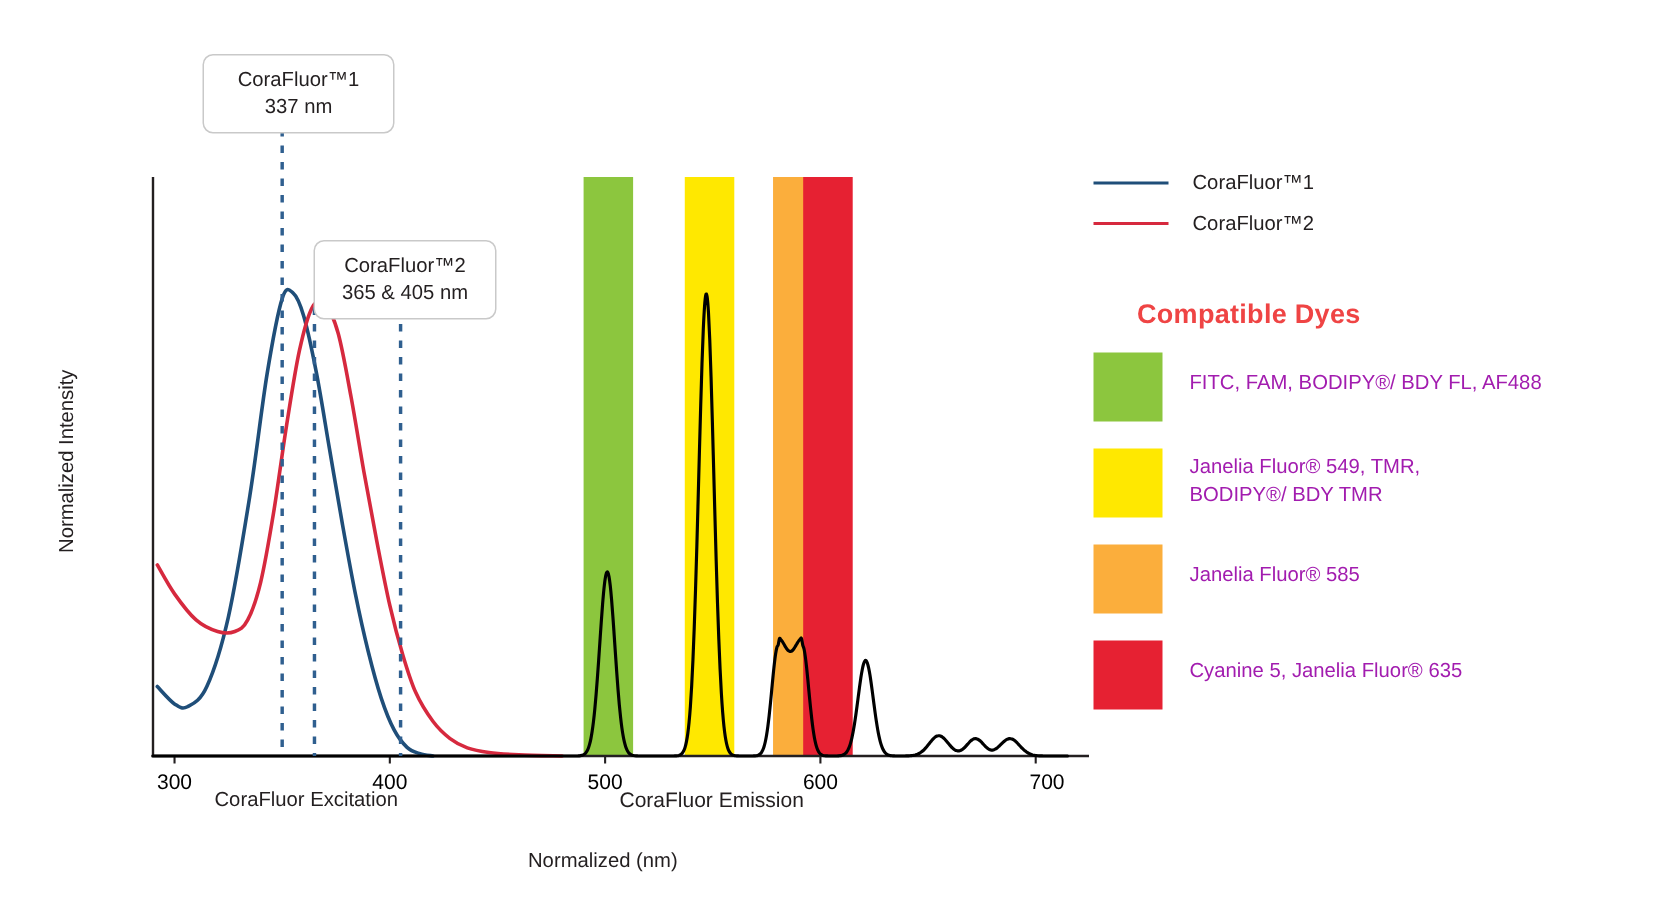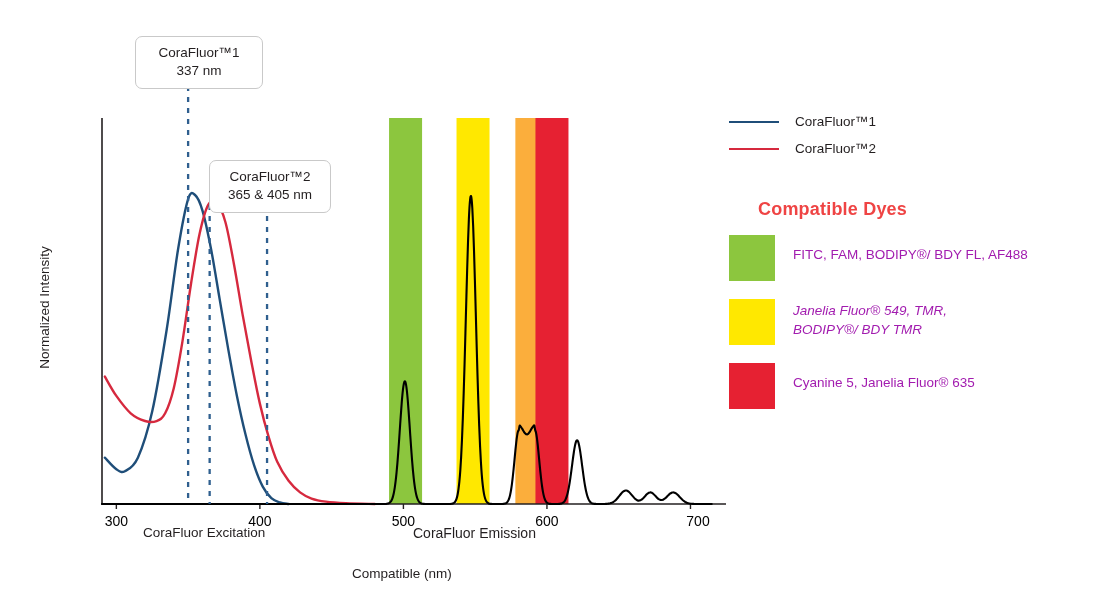--- a/index.html
+++ b/index.html
@@ -68,21 +68,21 @@
     position:absolute;left:729px;top:199px;
     font-size:18px;font-weight:bold;color:#ef4444;
     letter-spacing:.2px;
     margin-left:29px;
   }
   #dyes{position:absolute;left:729px;top:235px;width:370px;}
   .dye-row{display:flex;align-items:flex-start;margin-bottom:18px;}
   .dye-sw{width:46px;height:46px;flex:0 0 46px;margin-right:18px;}
   .dye-text{font-size:13.5px;line-height:1.38;color:#a21caf;padding-top:11px;}
   .dye-text .ln{display:block;white-space:nowrap;}
-  .dye-text.two{padding-top:3px;font-style:italic;}
+  .dye-text.two{padding-top:3px;}
 </style>
 </head>
 <body>
 
 <div id="stage">
 
   <div id="plot">
     <svg id="chart-svg" width="740" height="612">
         <rect x="389.05882352941177" y="118" width="33.01176470588234" height="386" fill="#8cc63e"></rect>
         <rect x="456.5176470588235" y="118" width="33.01176470588234" height="386" fill="#ffe800"></rect>
@@ -97,21 +97,21 @@
         <line x1="690.4705882352941" y1="504" x2="690.4705882352941" y2="509" stroke="#231f20" stroke-width="1.4"></line>
         <path d="M 104.87 457.68 C 106.78 459.61, 113.00 467.01, 116.35 469.26 C 119.70 471.51, 121.38 473.12, 124.96 471.19 C 128.55 469.26, 133.34 467.65, 137.88 457.68 C 142.43 447.71, 147.45 432.59, 152.24 411.36 C 157.02 390.13, 162.28 357.32, 166.59 330.30 C 170.89 303.28, 174.48 271.11, 178.07 249.24 C 181.66 227.37, 185.25 208.07, 188.12 199.06 C 190.99 190.05, 192.90 193.27, 195.29 195.20 C 197.69 197.13, 199.84 201.63, 202.47 210.64 C 205.10 219.65, 208.21 234.44, 211.08 249.24 C 213.95 264.04, 216.82 282.69, 219.69 299.42 C 222.56 316.15, 225.44 333.52, 228.31 349.60 C 231.18 365.68, 234.05 381.77, 236.92 395.92 C 239.79 410.07, 242.66 422.94, 245.53 434.52 C 248.40 446.10, 251.27 456.71, 254.14 465.40 C 257.01 474.08, 259.88 481.16, 262.75 486.63 C 265.62 492.10, 268.49 495.57, 271.36 498.21 C 274.24 500.85, 277.11 501.49, 279.98 502.46 C 282.85 503.42, 287.15 503.74, 288.59 504.00" fill="none" stroke="#1f4e79" stroke-width="2.4" stroke-linecap="round" stroke-linejoin="round"></path>
         <path d="M 104.87 376.62 C 106.78 379.84, 112.05 389.81, 116.35 395.92 C 120.66 402.03, 125.92 409.11, 130.71 413.29 C 135.49 417.47, 140.75 419.72, 145.06 421.01 C 149.36 422.30, 153.19 422.30, 156.54 421.01 C 159.89 419.72, 162.28 418.76, 165.15 413.29 C 168.02 407.82, 170.89 400.10, 173.76 388.20 C 176.64 376.30, 179.51 359.25, 182.38 341.88 C 185.25 324.51, 188.12 301.99, 190.99 283.98 C 193.86 265.97, 196.73 246.99, 199.60 233.80 C 202.47 220.61, 205.34 210.00, 208.21 204.85 C 211.08 199.70, 213.95 200.03, 216.82 202.92 C 219.69 205.82, 222.56 211.93, 225.44 222.22 C 228.31 232.51, 231.18 249.24, 234.05 264.68 C 236.92 280.12, 239.79 298.78, 242.66 314.86 C 245.53 330.94, 248.40 346.38, 251.27 361.18 C 254.14 375.98, 257.01 391.09, 259.88 403.64 C 262.75 416.19, 265.62 426.80, 268.49 436.45 C 271.36 446.10, 273.76 454.14, 277.11 461.54 C 280.45 468.94, 284.76 475.69, 288.59 480.84 C 292.42 485.99, 296.24 489.46, 300.07 492.42 C 303.90 495.38, 307.25 497.05, 311.55 498.60 C 315.86 500.14, 320.16 500.91, 325.91 501.68 C 331.65 502.46, 337.87 502.84, 346.00 503.23 C 354.13 503.61, 369.92 503.87, 374.71 504.00" fill="none" stroke="#d6293e" stroke-width="2.4" stroke-linecap="round" stroke-linejoin="round"></path>
         <path d="M 102.00 504.00 C 102.14 504.00, 102.57 504.00, 102.86 504.00 C 103.15 504.00, 103.44 504.00, 103.72 504.00 C 104.01 504.00, 104.30 504.00, 104.58 504.00 C 104.87 504.00, 105.16 504.00, 105.44 504.00 C 105.73 504.00, 106.02 504.00, 106.31 504.00 C 106.59 504.00, 106.88 504.00, 107.17 504.00 C 107.45 504.00, 107.74 504.00, 108.03 504.00 C 108.32 504.00, 108.60 504.00, 108.89 504.00 C 109.18 504.00, 109.46 504.00, 109.75 504.00 C 110.04 504.00, 110.32 504.00, 110.61 504.00 C 110.90 504.00, 111.19 504.00, 111.47 504.00 C 111.76 504.00, 112.05 504.00, 112.33 504.00 C 112.62 504.00, 112.91 504.00, 113.20 504.00 C 113.48 504.00, 113.77 504.00, 114.06 504.00 C 114.34 504.00, 114.63 504.00, 114.92 504.00 C 115.20 504.00, 115.49 504.00, 115.78 504.00 C 116.07 504.00, 116.35 504.00, 116.64 504.00 C 116.93 504.00, 117.21 504.00, 117.50 504.00 C 117.79 504.00, 118.08 504.00, 118.36 504.00 C 118.65 504.00, 118.94 504.00, 119.22 504.00 C 119.51 504.00, 119.80 504.00, 120.08 504.00 C 120.37 504.00, 120.66 504.00, 120.95 504.00 C 121.23 504.00, 121.52 504.00, 121.81 504.00 C 122.09 504.00, 122.38 504.00, 122.67 504.00 C 122.96 504.00, 123.24 504.00, 123.53 504.00 C 123.82 504.00, 124.10 504.00, 124.39 504.00 C 124.68 504.00, 124.96 504.00, 125.25 504.00 C 125.54 504.00, 125.83 504.00, 126.11 504.00 C 126.40 504.00, 126.69 504.00, 126.97 504.00 C 127.26 504.00, 127.55 504.00, 127.84 504.00 C 128.12 504.00, 128.41 504.00, 128.70 504.00 C 128.98 504.00, 129.27 504.00, 129.56 504.00 C 129.84 504.00, 130.13 504.00, 130.42 504.00 C 130.71 504.00, 130.99 504.00, 131.28 504.00 C 131.57 504.00, 131.85 504.00, 132.14 504.00 C 132.43 504.00, 132.72 504.00, 133.00 504.00 C 133.29 504.00, 133.58 504.00, 133.86 504.00 C 134.15 504.00, 134.44 504.00, 134.72 504.00 C 135.01 504.00, 135.30 504.00, 135.59 504.00 C 135.87 504.00, 136.16 504.00, 136.45 504.00 C 136.73 504.00, 137.02 504.00, 137.31 504.00 C 137.60 504.00, 137.88 504.00, 138.17 504.00 C 138.46 504.00, 138.74 504.00, 139.03 504.00 C 139.32 504.00, 139.60 504.00, 139.89 504.00 C 140.18 504.00, 140.47 504.00, 140.75 504.00 C 141.04 504.00, 141.33 504.00, 141.61 504.00 C 141.90 504.00, 142.19 504.00, 142.48 504.00 C 142.76 504.00, 143.05 504.00, 143.34 504.00 C 143.62 504.00, 143.91 504.00, 144.20 504.00 C 144.48 504.00, 144.77 504.00, 145.06 504.00 C 145.35 504.00, 145.63 504.00, 145.92 504.00 C 146.21 504.00, 146.49 504.00, 146.78 504.00 C 147.07 504.00, 147.36 504.00, 147.64 504.00 C 147.93 504.00, 148.22 504.00, 148.50 504.00 C 148.79 504.00, 149.08 504.00, 149.36 504.00 C 149.65 504.00, 149.94 504.00, 150.23 504.00 C 150.51 504.00, 150.80 504.00, 151.09 504.00 C 151.37 504.00, 151.66 504.00, 151.95 504.00 C 152.24 504.00, 152.52 504.00, 152.81 504.00 C 153.10 504.00, 153.38 504.00, 153.67 504.00 C 153.96 504.00, 154.24 504.00, 154.53 504.00 C 154.82 504.00, 155.11 504.00, 155.39 504.00 C 155.68 504.00, 155.97 504.00, 156.25 504.00 C 156.54 504.00, 156.83 504.00, 157.12 504.00 C 157.40 504.00, 157.69 504.00, 157.98 504.00 C 158.26 504.00, 158.55 504.00, 158.84 504.00 C 159.12 504.00, 159.41 504.00, 159.70 504.00 C 159.99 504.00, 160.27 504.00, 160.56 504.00 C 160.85 504.00, 161.13 504.00, 161.42 504.00 C 161.71 504.00, 162.00 504.00, 162.28 504.00 C 162.57 504.00, 162.86 504.00, 163.14 504.00 C 163.43 504.00, 163.72 504.00, 164.00 504.00 C 164.29 504.00, 164.58 504.00, 164.87 504.00 C 165.15 504.00, 165.44 504.00, 165.73 504.00 C 166.01 504.00, 166.30 504.00, 166.59 504.00 C 166.88 504.00, 167.16 504.00, 167.45 504.00 C 167.74 504.00, 168.02 504.00, 168.31 504.00 C 168.60 504.00, 168.88 504.00, 169.17 504.00 C 169.46 504.00, 169.75 504.00, 170.03 504.00 C 170.32 504.00, 170.61 504.00, 170.89 504.00 C 171.18 504.00, 171.47 504.00, 171.76 504.00 C 172.04 504.00, 172.33 504.00, 172.62 504.00 C 172.90 504.00, 173.19 504.00, 173.48 504.00 C 173.76 504.00, 174.05 504.00, 174.34 504.00 C 174.63 504.00, 174.91 504.00, 175.20 504.00 C 175.49 504.00, 175.77 504.00, 176.06 504.00 C 176.35 504.00, 176.64 504.00, 176.92 504.00 C 177.21 504.00, 177.50 504.00, 177.78 504.00 C 178.07 504.00, 178.36 504.00, 178.64 504.00 C 178.93 504.00, 179.22 504.00, 179.51 504.00 C 179.79 504.00, 180.08 504.00, 180.37 504.00 C 180.65 504.00, 180.94 504.00, 181.23 504.00 C 181.52 504.00, 181.80 504.00, 182.09 504.00 C 182.38 504.00, 182.66 504.00, 182.95 504.00 C 183.24 504.00, 183.52 504.00, 183.81 504.00 C 184.10 504.00, 184.39 504.00, 184.67 504.00 C 184.96 504.00, 185.25 504.00, 185.53 504.00 C 185.82 504.00, 186.11 504.00, 186.40 504.00 C 186.68 504.00, 186.97 504.00, 187.26 504.00 C 187.54 504.00, 187.83 504.00, 188.12 504.00 C 188.40 504.00, 188.69 504.00, 188.98 504.00 C 189.27 504.00, 189.55 504.00, 189.84 504.00 C 190.13 504.00, 190.41 504.00, 190.70 504.00 C 190.99 504.00, 191.28 504.00, 191.56 504.00 C 191.85 504.00, 192.14 504.00, 192.42 504.00 C 192.71 504.00, 193.00 504.00, 193.28 504.00 C 193.57 504.00, 193.86 504.00, 194.15 504.00 C 194.43 504.00, 194.72 504.00, 195.01 504.00 C 195.29 504.00, 195.58 504.00, 195.87 504.00 C 196.16 504.00, 196.44 504.00, 196.73 504.00 C 197.02 504.00, 197.30 504.00, 197.59 504.00 C 197.88 504.00, 198.16 504.00, 198.45 504.00 C 198.74 504.00, 199.03 504.00, 199.31 504.00 C 199.60 504.00, 199.89 504.00, 200.17 504.00 C 200.46 504.00, 200.75 504.00, 201.04 504.00 C 201.32 504.00, 201.61 504.00, 201.90 504.00 C 202.18 504.00, 202.47 504.00, 202.76 504.00 C 203.04 504.00, 203.33 504.00, 203.62 504.00 C 203.91 504.00, 204.19 504.00, 204.48 504.00 C 204.77 504.00, 205.05 504.00, 205.34 504.00 C 205.63 504.00, 205.92 504.00, 206.20 504.00 C 206.49 504.00, 206.78 504.00, 207.06 504.00 C 207.35 504.00, 207.64 504.00, 207.92 504.00 C 208.21 504.00, 208.50 504.00, 208.79 504.00 C 209.07 504.00, 209.36 504.00, 209.65 504.00 C 209.93 504.00, 210.22 504.00, 210.51 504.00 C 210.80 504.00, 211.08 504.00, 211.37 504.00 C 211.66 504.00, 211.94 504.00, 212.23 504.00 C 212.52 504.00, 212.80 504.00, 213.09 504.00 C 213.38 504.00, 213.67 504.00, 213.95 504.00 C 214.24 504.00, 214.53 504.00, 214.81 504.00 C 215.10 504.00, 215.39 504.00, 215.68 504.00 C 215.96 504.00, 216.25 504.00, 216.54 504.00 C 216.82 504.00, 217.11 504.00, 217.40 504.00 C 217.68 504.00, 217.97 504.00, 218.26 504.00 C 218.55 504.00, 218.83 504.00, 219.12 504.00 C 219.41 504.00, 219.69 504.00, 219.98 504.00 C 220.27 504.00, 220.56 504.00, 220.84 504.00 C 221.13 504.00, 221.42 504.00, 221.70 504.00 C 221.99 504.00, 222.28 504.00, 222.56 504.00 C 222.85 504.00, 223.14 504.00, 223.43 504.00 C 223.71 504.00, 224.00 504.00, 224.29 504.00 C 224.57 504.00, 224.86 504.00, 225.15 504.00 C 225.44 504.00, 225.72 504.00, 226.01 504.00 C 226.30 504.00, 226.58 504.00, 226.87 504.00 C 227.16 504.00, 227.44 504.00, 227.73 504.00 C 228.02 504.00, 228.31 504.00, 228.59 504.00 C 228.88 504.00, 229.17 504.00, 229.45 504.00 C 229.74 504.00, 230.03 504.00, 230.32 504.00 C 230.60 504.00, 230.89 504.00, 231.18 504.00 C 231.46 504.00, 231.75 504.00, 232.04 504.00 C 232.32 504.00, 232.61 504.00, 232.90 504.00 C 233.19 504.00, 233.47 504.00, 233.76 504.00 C 234.05 504.00, 234.33 504.00, 234.62 504.00 C 234.91 504.00, 235.20 504.00, 235.48 504.00 C 235.77 504.00, 236.06 504.00, 236.34 504.00 C 236.63 504.00, 236.92 504.00, 237.20 504.00 C 237.49 504.00, 237.78 504.00, 238.07 504.00 C 238.35 504.00, 238.64 504.00, 238.93 504.00 C 239.21 504.00, 239.50 504.00, 239.79 504.00 C 240.08 504.00, 240.36 504.00, 240.65 504.00 C 240.94 504.00, 241.22 504.00, 241.51 504.00 C 241.80 504.00, 242.08 504.00, 242.37 504.00 C 242.66 504.00, 242.95 504.00, 243.23 504.00 C 243.52 504.00, 243.81 504.00, 244.09 504.00 C 244.38 504.00, 244.67 504.00, 244.96 504.00 C 245.24 504.00, 245.53 504.00, 245.82 504.00 C 246.10 504.00, 246.39 504.00, 246.68 504.00 C 246.96 504.00, 247.25 504.00, 247.54 504.00 C 247.83 504.00, 248.11 504.00, 248.40 504.00 C 248.69 504.00, 248.97 504.00, 249.26 504.00 C 249.55 504.00, 249.84 504.00, 250.12 504.00 C 250.41 504.00, 250.70 504.00, 250.98 504.00 C 251.27 504.00, 251.56 504.00, 251.84 504.00 C 252.13 504.00, 252.42 504.00, 252.71 504.00 C 252.99 504.00, 253.28 504.00, 253.57 504.00 C 253.85 504.00, 254.14 504.00, 254.43 504.00 C 254.72 504.00, 255.00 504.00, 255.29 504.00 C 255.58 504.00, 255.86 504.00, 256.15 504.00 C 256.44 504.00, 256.72 504.00, 257.01 504.00 C 257.30 504.00, 257.59 504.00, 257.87 504.00 C 258.16 504.00, 258.45 504.00, 258.73 504.00 C 259.02 504.00, 259.31 504.00, 259.60 504.00 C 259.88 504.00, 260.17 504.00, 260.46 504.00 C 260.74 504.00, 261.03 504.00, 261.32 504.00 C 261.60 504.00, 261.89 504.00, 262.18 504.00 C 262.47 504.00, 262.75 504.00, 263.04 504.00 C 263.33 504.00, 263.61 504.00, 263.90 504.00 C 264.19 504.00, 264.48 504.00, 264.76 504.00 C 265.05 504.00, 265.34 504.00, 265.62 504.00 C 265.91 504.00, 266.20 504.00, 266.48 504.00 C 266.77 504.00, 267.06 504.00, 267.35 504.00 C 267.63 504.00, 267.92 504.00, 268.21 504.00 C 268.49 504.00, 268.78 504.00, 269.07 504.00 C 269.36 504.00, 269.64 504.00, 269.93 504.00 C 270.22 504.00, 270.50 504.00, 270.79 504.00 C 271.08 504.00, 271.36 504.00, 271.65 504.00 C 271.94 504.00, 272.23 504.00, 272.51 504.00 C 272.80 504.00, 273.09 504.00, 273.37 504.00 C 273.66 504.00, 273.95 504.00, 274.24 504.00 C 274.52 504.00, 274.81 504.00, 275.10 504.00 C 275.38 504.00, 275.67 504.00, 275.96 504.00 C 276.24 504.00, 276.53 504.00, 276.82 504.00 C 277.11 504.00, 277.39 504.00, 277.68 504.00 C 277.97 504.00, 278.25 504.00, 278.54 504.00 C 278.83 504.00, 279.12 504.00, 279.40 504.00 C 279.69 504.00, 279.98 504.00, 280.26 504.00 C 280.55 504.00, 280.84 504.00, 281.12 504.00 C 281.41 504.00, 281.70 504.00, 281.99 504.00 C 282.27 504.00, 282.56 504.00, 282.85 504.00 C 283.13 504.00, 283.42 504.00, 283.71 504.00 C 284.00 504.00, 284.28 504.00, 284.57 504.00 C 284.86 504.00, 285.14 504.00, 285.43 504.00 C 285.72 504.00, 286.00 504.00, 286.29 504.00 C 286.58 504.00, 286.87 504.00, 287.15 504.00 C 287.44 504.00, 287.73 504.00, 288.01 504.00 C 288.30 504.00, 288.59 504.00, 288.88 504.00 C 289.16 504.00, 289.45 504.00, 289.74 504.00 C 290.02 504.00, 290.31 504.00, 290.60 504.00 C 290.88 504.00, 291.17 504.00, 291.46 504.00 C 291.75 504.00, 292.03 504.00, 292.32 504.00 C 292.61 504.00, 292.89 504.00, 293.18 504.00 C 293.47 504.00, 293.76 504.00, 294.04 504.00 C 294.33 504.00, 294.62 504.00, 294.90 504.00 C 295.19 504.00, 295.48 504.00, 295.76 504.00 C 296.05 504.00, 296.34 504.00, 296.63 504.00 C 296.91 504.00, 297.20 504.00, 297.49 504.00 C 297.77 504.00, 298.06 504.00, 298.35 504.00 C 298.64 504.00, 298.92 504.00, 299.21 504.00 C 299.50 504.00, 299.78 504.00, 300.07 504.00 C 300.36 504.00, 300.64 504.00, 300.93 504.00 C 301.22 504.00, 301.51 504.00, 301.79 504.00 C 302.08 504.00, 302.37 504.00, 302.65 504.00 C 302.94 504.00, 303.23 504.00, 303.52 504.00 C 303.80 504.00, 304.09 504.00, 304.38 504.00 C 304.66 504.00, 304.95 504.00, 305.24 504.00 C 305.52 504.00, 305.81 504.00, 306.10 504.00 C 306.39 504.00, 306.67 504.00, 306.96 504.00 C 307.25 504.00, 307.53 504.00, 307.82 504.00 C 308.11 504.00, 308.40 504.00, 308.68 504.00 C 308.97 504.00, 309.26 504.00, 309.54 504.00 C 309.83 504.00, 310.12 504.00, 310.40 504.00 C 310.69 504.00, 310.98 504.00, 311.27 504.00 C 311.55 504.00, 311.84 504.00, 312.13 504.00 C 312.41 504.00, 312.70 504.00, 312.99 504.00 C 313.28 504.00, 313.56 504.00, 313.85 504.00 C 314.14 504.00, 314.42 504.00, 314.71 504.00 C 315.00 504.00, 315.28 504.00, 315.57 504.00 C 315.86 504.00, 316.15 504.00, 316.43 504.00 C 316.72 504.00, 317.01 504.00, 317.29 504.00 C 317.58 504.00, 317.87 504.00, 318.16 504.00 C 318.44 504.00, 318.73 504.00, 319.02 504.00 C 319.30 504.00, 319.59 504.00, 319.88 504.00 C 320.16 504.00, 320.45 504.00, 320.74 504.00 C 321.03 504.00, 321.31 504.00, 321.60 504.00 C 321.89 504.00, 322.17 504.00, 322.46 504.00 C 322.75 504.00, 323.04 504.00, 323.32 504.00 C 323.61 504.00, 323.90 504.00, 324.18 504.00 C 324.47 504.00, 324.76 504.00, 325.04 504.00 C 325.33 504.00, 325.62 504.00, 325.91 504.00 C 326.19 504.00, 326.48 504.00, 326.77 504.00 C 327.05 504.00, 327.34 504.00, 327.63 504.00 C 327.92 504.00, 328.20 504.00, 328.49 504.00 C 328.78 504.00, 329.06 504.00, 329.35 504.00 C 329.64 504.00, 329.92 504.00, 330.21 504.00 C 330.50 504.00, 330.79 504.00, 331.07 504.00 C 331.36 504.00, 331.65 504.00, 331.93 504.00 C 332.22 504.00, 332.51 504.00, 332.80 504.00 C 333.08 504.00, 333.37 504.00, 333.66 504.00 C 333.94 504.00, 334.23 504.00, 334.52 504.00 C 334.80 504.00, 335.09 504.00, 335.38 504.00 C 335.67 504.00, 335.95 504.00, 336.24 504.00 C 336.53 504.00, 336.81 504.00, 337.10 504.00 C 337.39 504.00, 337.68 504.00, 337.96 504.00 C 338.25 504.00, 338.54 504.00, 338.82 504.00 C 339.11 504.00, 339.40 504.00, 339.68 504.00 C 339.97 504.00, 340.26 504.00, 340.55 504.00 C 340.83 504.00, 341.12 504.00, 341.41 504.00 C 341.69 504.00, 341.98 504.00, 342.27 504.00 C 342.56 504.00, 342.84 504.00, 343.13 504.00 C 343.42 504.00, 343.70 504.00, 343.99 504.00 C 344.28 504.00, 344.56 504.00, 344.85 504.00 C 345.14 504.00, 345.43 504.00, 345.71 504.00 C 346.00 504.00, 346.29 504.00, 346.57 504.00 C 346.86 504.00, 347.15 504.00, 347.44 504.00 C 347.72 504.00, 348.01 504.00, 348.30 504.00 C 348.58 504.00, 348.87 504.00, 349.16 504.00 C 349.44 504.00, 349.73 504.00, 350.02 504.00 C 350.31 504.00, 350.59 504.00, 350.88 504.00 C 351.17 504.00, 351.45 504.00, 351.74 504.00 C 352.03 504.00, 352.32 504.00, 352.60 504.00 C 352.89 504.00, 353.18 504.00, 353.46 504.00 C 353.75 504.00, 354.04 504.00, 354.32 504.00 C 354.61 504.00, 354.90 504.00, 355.19 504.00 C 355.47 504.00, 355.76 504.00, 356.05 504.00 C 356.33 504.00, 356.62 504.00, 356.91 504.00 C 357.20 504.00, 357.48 504.00, 357.77 504.00 C 358.06 504.00, 358.34 504.00, 358.63 504.00 C 358.92 504.00, 359.20 504.00, 359.49 504.00 C 359.78 504.00, 360.07 504.00, 360.35 504.00 C 360.64 504.00, 360.93 504.00, 361.21 504.00 C 361.50 504.00, 361.79 504.00, 362.08 504.00 C 362.36 504.00, 362.65 504.00, 362.94 504.00 C 363.22 504.00, 363.51 504.00, 363.80 504.00 C 364.08 504.00, 364.37 504.00, 364.66 504.00 C 364.95 504.00, 365.23 504.00, 365.52 504.00 C 365.81 504.00, 366.09 504.00, 366.38 504.00 C 366.67 504.00, 366.96 504.00, 367.24 504.00 C 367.53 504.00, 367.82 504.00, 368.10 504.00 C 368.39 504.00, 368.68 504.00, 368.96 504.00 C 369.25 504.00, 369.54 504.00, 369.83 504.00 C 370.11 504.00, 370.40 504.00, 370.69 504.00 C 370.97 504.00, 371.26 504.00, 371.55 504.00 C 371.84 504.00, 372.12 504.00, 372.41 504.00 C 372.70 504.00, 372.98 504.00, 373.27 504.00 C 373.56 504.00, 373.84 504.00, 374.13 504.00 C 374.42 504.00, 374.71 504.00, 374.99 504.00 C 375.28 504.00, 375.57 504.00, 375.85 504.00 C 376.14 504.00, 376.43 504.00, 376.72 504.00 C 377.00 504.00, 377.29 504.00, 377.58 504.00 C 377.86 504.00, 378.15 504.00, 378.44 504.00 C 378.72 504.00, 379.01 504.00, 379.30 504.00 C 379.59 504.00, 379.87 504.00, 380.16 504.00 C 380.45 504.00, 380.73 504.00, 381.02 504.00 C 381.31 504.00, 381.60 504.00, 381.88 504.00 C 382.17 504.00, 382.46 503.99, 382.74 503.99 C 383.03 503.99, 383.32 503.99, 383.60 503.98 C 383.89 503.98, 384.18 503.98, 384.47 503.97 C 384.75 503.96, 385.04 503.95, 385.33 503.94 C 385.61 503.92, 385.90 503.90, 386.19 503.88 C 386.48 503.85, 386.76 503.82, 387.05 503.77 C 387.34 503.72, 387.62 503.67, 387.91 503.58 C 388.20 503.50, 388.48 503.41, 388.77 503.27 C 389.06 503.13, 389.35 502.97, 389.63 502.75 C 389.92 502.53, 390.21 502.27, 390.49 501.93 C 390.78 501.58, 391.07 501.19, 391.36 500.67 C 391.64 500.15, 391.93 499.56, 392.22 498.80 C 392.50 498.04, 392.79 497.18, 393.08 496.11 C 393.36 495.04, 393.65 493.84, 393.94 492.38 C 394.23 490.93, 394.51 489.30, 394.80 487.39 C 395.09 485.48, 395.37 483.35, 395.66 480.94 C 395.95 478.52, 396.24 475.85, 396.52 472.90 C 396.81 469.96, 397.10 466.73, 397.38 463.29 C 397.67 459.85, 397.96 456.11, 398.24 452.25 C 398.53 448.39, 398.82 444.25, 399.11 440.12 C 399.39 435.98, 399.68 431.63, 399.97 427.42 C 400.25 423.21, 400.54 418.89, 400.83 414.87 C 401.12 410.84, 401.40 406.83, 401.69 403.26 C 401.98 399.68, 402.26 396.28, 402.55 393.43 C 402.84 390.58, 403.12 388.06, 403.41 386.16 C 403.70 384.26, 403.99 382.84, 404.27 382.05 C 404.56 381.27, 404.85 381.06, 405.13 381.45 C 405.42 381.85, 405.71 382.88, 406.00 384.42 C 406.28 385.96, 406.57 388.14, 406.86 390.69 C 407.14 393.24, 407.43 396.38, 407.72 399.74 C 408.00 403.10, 408.29 406.94, 408.58 410.85 C 408.87 414.76, 409.15 419.01, 409.44 423.18 C 409.73 427.36, 410.01 431.73, 410.30 435.92 C 410.59 440.10, 410.88 444.33, 411.16 448.30 C 411.45 452.28, 411.74 456.16, 412.02 459.76 C 412.31 463.35, 412.60 466.76, 412.88 469.87 C 413.17 472.98, 413.46 475.85, 413.75 478.44 C 414.03 481.03, 414.32 483.34, 414.61 485.41 C 414.89 487.48, 415.18 489.27, 415.47 490.87 C 415.76 492.47, 416.04 493.80, 416.33 494.99 C 416.62 496.18, 416.90 497.15, 417.19 498.00 C 417.48 498.86, 417.76 499.53, 418.05 500.12 C 418.34 500.72, 418.63 501.17, 418.91 501.56 C 419.20 501.96, 419.49 502.26, 419.77 502.51 C 420.06 502.77, 420.35 502.96, 420.64 503.12 C 420.92 503.28, 421.21 503.39, 421.50 503.49 C 421.78 503.59, 422.07 503.66, 422.36 503.72 C 422.64 503.78, 422.93 503.81, 423.22 503.85 C 423.51 503.88, 423.79 503.90, 424.08 503.92 C 424.37 503.94, 424.65 503.95, 424.94 503.96 C 425.23 503.97, 425.52 503.97, 425.80 503.98 C 426.09 503.98, 426.38 503.99, 426.66 503.99 C 426.95 503.99, 427.24 503.99, 427.52 504.00 C 427.81 504.00, 428.10 504.00, 428.39 504.00 C 428.67 504.00, 428.96 504.00, 429.25 504.00 C 429.53 504.00, 429.82 504.00, 430.11 504.00 C 430.40 504.00, 430.68 504.00, 430.97 504.00 C 431.26 504.00, 431.54 504.00, 431.83 504.00 C 432.12 504.00, 432.40 504.00, 432.69 504.00 C 432.98 504.00, 433.27 504.00, 433.55 504.00 C 433.84 504.00, 434.13 504.00, 434.41 504.00 C 434.70 504.00, 434.99 504.00, 435.28 504.00 C 435.56 504.00, 435.85 504.00, 436.14 504.00 C 436.42 504.00, 436.71 504.00, 437.00 504.00 C 437.28 504.00, 437.57 504.00, 437.86 504.00 C 438.15 504.00, 438.43 504.00, 438.72 504.00 C 439.01 504.00, 439.29 504.00, 439.58 504.00 C 439.87 504.00, 440.16 504.00, 440.44 504.00 C 440.73 504.00, 441.02 504.00, 441.30 504.00 C 441.59 504.00, 441.88 504.00, 442.16 504.00 C 442.45 504.00, 442.74 504.00, 443.03 504.00 C 443.31 504.00, 443.60 504.00, 443.89 504.00 C 444.17 504.00, 444.46 504.00, 444.75 504.00 C 445.04 504.00, 445.32 504.00, 445.61 504.00 C 445.90 504.00, 446.18 504.00, 446.47 504.00 C 446.76 504.00, 447.04 504.00, 447.33 503.99 C 447.62 503.99, 447.91 503.99, 448.19 503.99 C 448.48 503.99, 448.77 503.98, 449.05 503.98 C 449.34 503.97, 449.63 503.96, 449.92 503.95 C 450.20 503.94, 450.49 503.92, 450.78 503.90 C 451.06 503.87, 451.35 503.84, 451.64 503.80 C 451.92 503.75, 452.21 503.70, 452.50 503.62 C 452.79 503.53, 453.07 503.44, 453.36 503.29 C 453.65 503.14, 453.93 502.98, 454.22 502.73 C 454.51 502.48, 454.80 502.20, 455.08 501.79 C 455.37 501.38, 455.66 500.92, 455.94 500.27 C 456.23 499.62, 456.52 498.89, 456.80 497.89 C 457.09 496.89, 457.38 495.76, 457.67 494.27 C 457.95 492.78, 458.24 491.09, 458.53 488.95 C 458.81 486.80, 459.10 484.38, 459.39 481.40 C 459.68 478.42, 459.96 475.06, 460.25 471.05 C 460.54 467.04, 460.82 462.54, 461.11 457.34 C 461.40 452.14, 461.68 446.35, 461.97 439.85 C 462.26 433.35, 462.55 426.17, 462.83 418.36 C 463.12 410.54, 463.41 401.99, 463.69 392.97 C 463.98 383.95, 464.27 374.20, 464.56 364.23 C 464.84 354.26, 465.13 343.65, 465.42 333.15 C 465.70 322.64, 465.99 311.68, 466.28 301.20 C 466.56 290.71, 466.85 280.05, 467.14 270.25 C 467.43 260.44, 467.71 250.80, 468.00 242.37 C 468.29 233.94, 468.57 226.06, 468.86 219.65 C 469.15 213.24, 469.44 207.78, 469.72 203.91 C 470.01 200.05, 470.30 197.46, 470.58 196.47 C 470.87 195.48, 471.16 196.01, 471.44 197.98 C 471.73 199.95, 472.02 203.53, 472.31 208.29 C 472.59 213.05, 472.88 219.38, 473.17 226.53 C 473.45 233.68, 473.74 242.22, 474.03 251.19 C 474.32 260.16, 474.60 270.22, 474.89 280.33 C 475.18 290.43, 475.46 301.27, 475.75 311.84 C 476.04 322.40, 476.32 333.30, 476.61 343.69 C 476.90 354.07, 477.19 364.44, 477.47 374.13 C 477.76 383.82, 478.05 393.20, 478.33 401.84 C 478.62 410.48, 478.91 418.59, 479.20 425.97 C 479.48 433.35, 479.77 440.06, 480.06 446.12 C 480.34 452.18, 480.63 457.53, 480.92 462.31 C 481.20 467.10, 481.49 471.20, 481.78 474.84 C 482.07 478.49, 482.35 481.52, 482.64 484.20 C 482.93 486.88, 483.21 489.04, 483.50 490.94 C 483.79 492.85, 484.08 494.33, 484.36 495.64 C 484.65 496.95, 484.94 497.93, 485.22 498.80 C 485.51 499.67, 485.80 500.30, 486.08 500.86 C 486.37 501.42, 486.66 501.81, 486.95 502.16 C 487.23 502.51, 487.52 502.74, 487.81 502.95 C 488.09 503.16, 488.38 503.30, 488.67 503.42 C 488.96 503.54, 489.24 503.62, 489.53 503.69 C 489.82 503.76, 490.10 503.80, 490.39 503.84 C 490.68 503.88, 490.96 503.90, 491.25 503.92 C 491.54 503.94, 491.83 503.95, 492.11 503.96 C 492.40 503.97, 492.69 503.98, 492.97 503.98 C 493.26 503.99, 493.55 503.99, 493.84 503.99 C 494.12 503.99, 494.41 503.99, 494.70 504.00 C 494.98 504.00, 495.27 504.00, 495.56 504.00 C 495.84 504.00, 496.13 504.00, 496.42 504.00 C 496.71 504.00, 496.99 504.00, 497.28 504.00 C 497.57 504.00, 497.85 504.00, 498.14 504.00 C 498.43 504.00, 498.72 504.00, 499.00 504.00 C 499.29 504.00, 499.58 504.00, 499.86 504.00 C 500.15 504.00, 500.44 503.99, 500.72 503.99 C 501.01 503.99, 501.30 503.99, 501.59 503.98 C 501.87 503.97, 502.16 503.97, 502.45 503.95 C 502.73 503.94, 503.02 503.93, 503.31 503.90 C 503.60 503.88, 503.88 503.85, 504.17 503.80 C 504.46 503.75, 504.74 503.70, 505.03 503.61 C 505.32 503.52, 505.60 503.42, 505.89 503.26 C 506.18 503.11, 506.47 502.93, 506.75 502.67 C 507.04 502.40, 507.33 502.11, 507.61 501.69 C 507.90 501.26, 508.19 500.78, 508.48 500.14 C 508.76 499.50, 509.05 498.76, 509.34 497.82 C 509.62 496.88, 509.91 495.81, 510.20 494.50 C 510.48 493.19, 510.77 491.71, 511.06 489.98 C 511.35 488.25, 511.63 486.31, 511.92 484.14 C 512.21 481.98, 512.49 479.56, 512.78 476.99 C 513.07 474.43, 513.36 471.60, 513.64 468.74 C 513.93 465.87, 514.22 462.79, 514.50 459.81 C 514.79 456.82, 515.08 453.70, 515.36 450.82 C 515.65 447.95, 515.94 445.06, 516.23 442.57 C 516.51 440.08, 516.80 437.73, 517.09 435.88 C 517.37 434.04, 517.66 432.48, 517.95 431.49 C 518.24 430.49, 518.52 430.86, 518.81 429.89 C 519.10 428.92, 519.38 426.26, 519.67 425.68 C 519.96 425.09, 520.24 426.08, 520.53 426.39 C 520.82 426.69, 521.11 427.08, 521.39 427.49 C 521.68 427.91, 521.97 428.39, 522.25 428.87 C 522.54 429.35, 522.83 429.87, 523.12 430.36 C 523.40 430.85, 523.69 431.36, 523.98 431.80 C 524.26 432.24, 524.55 432.68, 524.84 433.02 C 525.12 433.37, 525.41 433.68, 525.70 433.89 C 525.99 434.11, 526.27 434.25, 526.56 434.31 C 526.85 434.36, 527.13 434.33, 527.42 434.22 C 527.71 434.11, 528.00 433.91, 528.28 433.65 C 528.57 433.39, 528.86 433.03, 529.14 432.65 C 529.43 432.26, 529.72 431.80, 530.00 431.34 C 530.29 430.87, 530.58 430.35, 530.87 429.86 C 531.15 429.37, 531.44 428.85, 531.73 428.39 C 532.01 427.93, 532.30 427.47, 532.59 427.09 C 532.88 426.71, 533.16 426.36, 533.45 426.10 C 533.74 425.84, 534.02 424.88, 534.31 425.54 C 534.60 426.21, 534.88 428.90, 535.17 430.09 C 535.46 431.28, 535.75 431.36, 536.03 432.66 C 536.32 433.96, 536.61 435.80, 536.89 437.89 C 537.18 439.98, 537.47 442.54, 537.76 445.19 C 538.04 447.84, 538.33 450.84, 538.62 453.78 C 538.90 456.72, 539.19 459.85, 539.48 462.82 C 539.76 465.79, 540.05 468.81, 540.34 471.59 C 540.63 474.37, 540.91 477.07, 541.20 479.51 C 541.49 481.95, 541.77 484.22, 542.06 486.24 C 542.35 488.26, 542.64 490.05, 542.92 491.63 C 543.21 493.21, 543.50 494.55, 543.78 495.73 C 544.07 496.91, 544.36 497.86, 544.64 498.69 C 544.93 499.53, 545.22 500.17, 545.51 500.73 C 545.79 501.29, 546.08 501.70, 546.37 502.07 C 546.65 502.43, 546.94 502.68, 547.23 502.90 C 547.52 503.12, 547.80 503.27, 548.09 503.40 C 548.38 503.53, 548.66 503.61, 548.95 503.69 C 549.24 503.76, 549.52 503.80, 549.81 503.84 C 550.10 503.88, 550.39 503.90, 550.67 503.92 C 550.96 503.94, 551.25 503.95, 551.53 503.96 C 551.82 503.97, 552.11 503.98, 552.40 503.98 C 552.68 503.99, 552.97 503.99, 553.26 503.99 C 553.54 503.99, 553.83 504.00, 554.12 504.00 C 554.40 504.00, 554.69 504.00, 554.98 503.99 C 555.27 503.99, 555.55 503.99, 555.84 503.99 C 556.13 503.99, 556.41 503.99, 556.70 503.98 C 556.99 503.98, 557.28 503.97, 557.56 503.97 C 557.85 503.96, 558.14 503.95, 558.42 503.94 C 558.71 503.92, 559.00 503.91, 559.28 503.88 C 559.57 503.85, 559.86 503.83, 560.15 503.78 C 560.43 503.74, 560.72 503.69, 561.01 503.62 C 561.29 503.55, 561.58 503.47, 561.87 503.35 C 562.16 503.24, 562.44 503.10, 562.73 502.92 C 563.02 502.74, 563.30 502.54, 563.59 502.27 C 563.88 502.00, 564.16 501.69, 564.45 501.30 C 564.74 500.91, 565.03 500.46, 565.31 499.91 C 565.60 499.35, 565.89 498.73, 566.17 497.97 C 566.46 497.22, 566.75 496.37, 567.04 495.38 C 567.32 494.39, 567.61 493.29, 567.90 492.03 C 568.18 490.78, 568.47 489.39, 568.76 487.87 C 569.04 486.34, 569.33 484.66, 569.62 482.88 C 569.91 481.09, 570.19 479.15, 570.48 477.15 C 570.77 475.14, 571.05 473.00, 571.34 470.85 C 571.63 468.71, 571.92 466.45, 572.20 464.27 C 572.49 462.08, 572.78 459.84, 573.06 457.75 C 573.35 455.66, 573.64 453.58, 573.92 451.73 C 574.21 449.87, 574.50 448.11, 574.79 446.63 C 575.07 445.15, 575.36 443.84, 575.65 442.86 C 575.93 441.87, 576.22 441.13, 576.51 440.72 C 576.80 440.32, 577.08 440.21, 577.37 440.41 C 577.66 440.62, 577.94 441.15, 578.23 441.95 C 578.52 442.75, 578.80 443.88, 579.09 445.21 C 579.38 446.53, 579.67 448.16, 579.95 449.90 C 580.24 451.65, 580.53 453.64, 580.81 455.67 C 581.10 457.69, 581.39 459.90, 581.68 462.07 C 581.96 464.23, 582.25 466.50, 582.54 468.67 C 582.82 470.85, 583.11 473.04, 583.40 475.10 C 583.68 477.16, 583.97 479.18, 584.26 481.04 C 584.55 482.91, 584.83 484.68, 585.12 486.29 C 585.41 487.91, 585.69 489.39, 585.98 490.74 C 586.27 492.08, 586.56 493.28, 586.84 494.35 C 587.13 495.43, 587.42 496.36, 587.70 497.19 C 587.99 498.02, 588.28 498.71, 588.56 499.33 C 588.85 499.94, 589.14 500.44, 589.43 500.89 C 589.71 501.33, 590.00 501.68, 590.29 501.99 C 590.57 502.30, 590.86 502.53, 591.15 502.74 C 591.44 502.94, 591.72 503.09, 592.01 503.23 C 592.30 503.36, 592.58 503.46, 592.87 503.54 C 593.16 503.63, 593.44 503.69, 593.73 503.74 C 594.02 503.79, 594.31 503.82, 594.59 503.85 C 594.88 503.88, 595.17 503.90, 595.45 503.92 C 595.74 503.94, 596.03 503.95, 596.32 503.96 C 596.60 503.97, 596.89 503.97, 597.18 503.98 C 597.46 503.98, 597.75 503.99, 598.04 503.99 C 598.32 503.99, 598.61 503.99, 598.90 503.99 C 599.19 503.99, 599.47 503.99, 599.76 503.99 C 600.05 503.99, 600.33 503.99, 600.62 503.99 C 600.91 503.99, 601.20 503.99, 601.48 503.99 C 601.77 503.99, 602.06 503.99, 602.34 503.98 C 602.63 503.98, 602.92 503.98, 603.20 503.97 C 603.49 503.97, 603.78 503.96, 604.07 503.95 C 604.35 503.95, 604.64 503.94, 604.93 503.93 C 605.21 503.92, 605.50 503.91, 605.79 503.89 C 606.08 503.88, 606.36 503.86, 606.65 503.84 C 606.94 503.82, 607.22 503.79, 607.51 503.76 C 607.80 503.73, 608.08 503.70, 608.37 503.66 C 608.66 503.62, 608.95 503.57, 609.23 503.51 C 609.52 503.46, 609.81 503.39, 610.09 503.32 C 610.38 503.24, 610.67 503.16, 610.96 503.06 C 611.24 502.97, 611.53 502.86, 611.82 502.74 C 612.10 502.62, 612.39 502.48, 612.68 502.33 C 612.96 502.18, 613.25 502.01, 613.54 501.82 C 613.83 501.64, 614.11 501.44, 614.40 501.22 C 614.69 501.00, 614.97 500.76, 615.26 500.51 C 615.55 500.25, 615.84 499.98, 616.12 499.69 C 616.41 499.40, 616.70 499.09, 616.98 498.77 C 617.27 498.45, 617.56 498.11, 617.84 497.77 C 618.13 497.43, 618.42 497.07, 618.71 496.71 C 618.99 496.35, 619.28 495.99, 619.57 495.62 C 619.85 495.26, 620.14 494.89, 620.43 494.54 C 620.72 494.19, 621.00 493.84, 621.29 493.51 C 621.58 493.18, 621.86 492.86, 622.15 492.57 C 622.44 492.28, 622.72 492.00, 623.01 491.76 C 623.30 491.52, 623.59 491.30, 623.87 491.13 C 624.16 490.95, 624.45 490.81, 624.73 490.70 C 625.02 490.60, 625.31 490.53, 625.60 490.50 C 625.88 490.48, 626.17 490.49, 626.46 490.54 C 626.74 490.59, 627.03 490.69, 627.32 490.82 C 627.60 490.94, 627.89 491.11, 628.18 491.31 C 628.47 491.51, 628.75 491.74, 629.04 492.00 C 629.33 492.26, 629.61 492.54, 629.90 492.85 C 630.19 493.15, 630.48 493.48, 630.76 493.81 C 631.05 494.14, 631.34 494.49, 631.62 494.84 C 631.91 495.19, 632.20 495.55, 632.48 495.89 C 632.77 496.24, 633.06 496.59, 633.35 496.92 C 633.63 497.25, 633.92 497.58, 634.21 497.88 C 634.49 498.19, 634.78 498.48, 635.07 498.74 C 635.36 499.00, 635.64 499.25, 635.93 499.46 C 636.22 499.68, 636.50 499.87, 636.79 500.02 C 637.08 500.18, 637.36 500.31, 637.65 500.40 C 637.94 500.50, 638.23 500.56, 638.51 500.59 C 638.80 500.62, 639.09 500.61, 639.37 500.57 C 639.66 500.53, 639.95 500.46, 640.24 500.35 C 640.52 500.25, 640.81 500.11, 641.10 499.94 C 641.38 499.77, 641.67 499.57, 641.96 499.34 C 642.24 499.12, 642.53 498.86, 642.82 498.59 C 643.11 498.32, 643.39 498.02, 643.68 497.72 C 643.97 497.41, 644.25 497.09, 644.54 496.77 C 644.83 496.45, 645.12 496.11, 645.40 495.79 C 645.69 495.47, 645.98 495.14, 646.26 494.84 C 646.55 494.54, 646.84 494.24, 647.12 493.98 C 647.41 493.72, 647.70 493.47, 647.99 493.27 C 648.27 493.06, 648.56 492.88, 648.85 492.74 C 649.13 492.61, 649.42 492.50, 649.71 492.45 C 650.00 492.39, 650.28 492.37, 650.57 492.40 C 650.86 492.43, 651.14 492.50, 651.43 492.61 C 651.72 492.71, 652.00 492.86, 652.29 493.04 C 652.58 493.23, 652.87 493.45, 653.15 493.69 C 653.44 493.93, 653.73 494.20, 654.01 494.49 C 654.30 494.77, 654.59 495.08, 654.88 495.39 C 655.16 495.70, 655.45 496.02, 655.74 496.33 C 656.02 496.64, 656.31 496.96, 656.60 497.26 C 656.88 497.56, 657.17 497.85, 657.46 498.11 C 657.75 498.38, 658.03 498.63, 658.32 498.85 C 658.61 499.07, 658.89 499.27, 659.18 499.44 C 659.47 499.60, 659.76 499.74, 660.04 499.84 C 660.33 499.94, 660.62 500.01, 660.90 500.04 C 661.19 500.08, 661.48 500.08, 661.76 500.05 C 662.05 500.02, 662.34 499.95, 662.63 499.86 C 662.91 499.76, 663.20 499.63, 663.49 499.48 C 663.77 499.33, 664.06 499.14, 664.35 498.94 C 664.64 498.74, 664.92 498.51, 665.21 498.27 C 665.50 498.03, 665.78 497.76, 666.07 497.49 C 666.36 497.22, 666.64 496.93, 666.93 496.65 C 667.22 496.36, 667.51 496.07, 667.79 495.78 C 668.08 495.50, 668.37 495.21, 668.65 494.94 C 668.94 494.67, 669.23 494.40, 669.52 494.16 C 669.80 493.92, 670.09 493.68, 670.38 493.48 C 670.66 493.28, 670.95 493.10, 671.24 492.95 C 671.52 492.80, 671.81 492.68, 672.10 492.59 C 672.39 492.51, 672.67 492.45, 672.96 492.43 C 673.25 492.41, 673.53 492.42, 673.82 492.46 C 674.11 492.51, 674.40 492.59, 674.68 492.70 C 674.97 492.81, 675.26 492.96, 675.54 493.13 C 675.83 493.30, 676.12 493.50, 676.40 493.72 C 676.69 493.95, 676.98 494.20, 677.27 494.46 C 677.55 494.72, 677.84 495.01, 678.13 495.30 C 678.41 495.59, 678.70 495.89, 678.99 496.20 C 679.28 496.51, 679.56 496.82, 679.85 497.13 C 680.14 497.44, 680.42 497.76, 680.71 498.06 C 681.00 498.36, 681.28 498.67, 681.57 498.95 C 681.86 499.24, 682.15 499.52, 682.43 499.79 C 682.72 500.05, 683.01 500.31, 683.29 500.55 C 683.58 500.78, 683.87 501.01, 684.16 501.22 C 684.44 501.43, 684.73 501.62, 685.02 501.80 C 685.30 501.98, 685.59 502.14, 685.88 502.29 C 686.16 502.44, 686.45 502.57, 686.74 502.69 C 687.03 502.82, 687.31 502.92, 687.60 503.02 C 687.89 503.12, 688.17 503.20, 688.46 503.28 C 688.75 503.35, 689.04 503.42, 689.32 503.48 C 689.61 503.54, 689.90 503.58, 690.18 503.63 C 690.47 503.67, 690.76 503.71, 691.04 503.74 C 691.33 503.77, 691.62 503.80, 691.91 503.82 C 692.19 503.84, 692.48 503.86, 692.77 503.88 C 693.05 503.90, 693.34 503.91, 693.63 503.92 C 693.92 503.93, 694.20 503.94, 694.49 503.95 C 694.78 503.96, 695.06 503.96, 695.35 503.97 C 695.64 503.97, 695.92 503.98, 696.21 503.98 C 696.50 503.98, 696.79 503.98, 697.07 503.99 C 697.36 503.99, 697.65 503.99, 697.93 503.99 C 698.22 503.99, 698.51 503.99, 698.80 504.00 C 699.08 504.00, 699.37 504.00, 699.66 504.00 C 699.94 504.00, 700.23 504.00, 700.52 504.00 C 700.80 504.00, 701.09 504.00, 701.38 504.00 C 701.67 504.00, 701.95 504.00, 702.24 504.00 C 702.53 504.00, 702.81 504.00, 703.10 504.00 C 703.39 504.00, 703.68 504.00, 703.96 504.00 C 704.25 504.00, 704.54 504.00, 704.82 504.00 C 705.11 504.00, 705.40 504.00, 705.68 504.00 C 705.97 504.00, 706.26 504.00, 706.55 504.00 C 706.83 504.00, 707.12 504.00, 707.41 504.00 C 707.69 504.00, 707.98 504.00, 708.27 504.00 C 708.56 504.00, 708.84 504.00, 709.13 504.00 C 709.42 504.00, 709.70 504.00, 709.99 504.00 C 710.28 504.00, 710.56 504.00, 710.85 504.00 C 711.14 504.00, 711.57 504.00, 711.71 504.00" fill="none" stroke="#000000" stroke-width="2.1" stroke-linecap="round" stroke-linejoin="round"></path>
         <line x1="188.11764705882354" y1="86" x2="188.11764705882354" y2="504" stroke="#2f5f8f" stroke-width="2.3" stroke-dasharray="5 6"></line>
         <line x1="209.64705882352942" y1="205" x2="209.64705882352942" y2="504" stroke="#2f5f8f" stroke-width="2.3" stroke-dasharray="5 6"></line>
         <line x1="267.05882352941177" y1="205" x2="267.05882352941177" y2="504" stroke="#2f5f8f" stroke-width="2.3" stroke-dasharray="5 6"></line>
       </svg>
 
     <div class="axis-title" id="ylabel">Normalized Intensity</div>
-    <div class="axis-title" id="xlabel">Compatible (nm)</div>
+    <div class="axis-title" id="xlabel">Normalized (nm)</div>
     <div class="axis-title" id="sub-exc">CoraFluor Excitation</div>
     <div class="axis-title" id="sub-emi">CoraFluor Emission</div>
   <div class="tick-label" style="left: 91.3529px; top: 513px;">300</div>
       <div class="tick-label" style="left: 234.882px; top: 513px;">400</div>
       <div class="tick-label" style="left: 378.412px; top: 513px;">500</div>
       <div class="tick-label" style="left: 521.941px; top: 513px;">600</div>
       <div class="tick-label" style="left: 673px; top: 513px;">700</div>
     </div>
 
   <div class="callout" id="callout-cf1">
@@ -144,20 +144,26 @@
         </div>
       </div>
       <div class="dye-row">
         <div class="dye-sw" style="background: rgb(255, 232, 0);"></div>
         <div class="dye-text two">
           <span class="ln">Janelia Fluor® 549, TMR,</span>
           <span class="ln">BODIPY®/ BDY TMR</span>
         </div>
       </div>
       <div class="dye-row">
+        <div class="dye-sw" style="background: rgb(251, 174, 60);"></div>
+        <div class="dye-text">
+          <span class="ln">Janelia Fluor® 585</span>
+        </div>
+      </div>
+      <div class="dye-row">
         <div class="dye-sw" style="background: rgb(230, 33, 50);"></div>
         <div class="dye-text">
           <span class="ln">Cyanine 5, Janelia Fluor® 635</span>
         </div>
       </div>
     </div>
 
 </div>
 
 </body></html>

